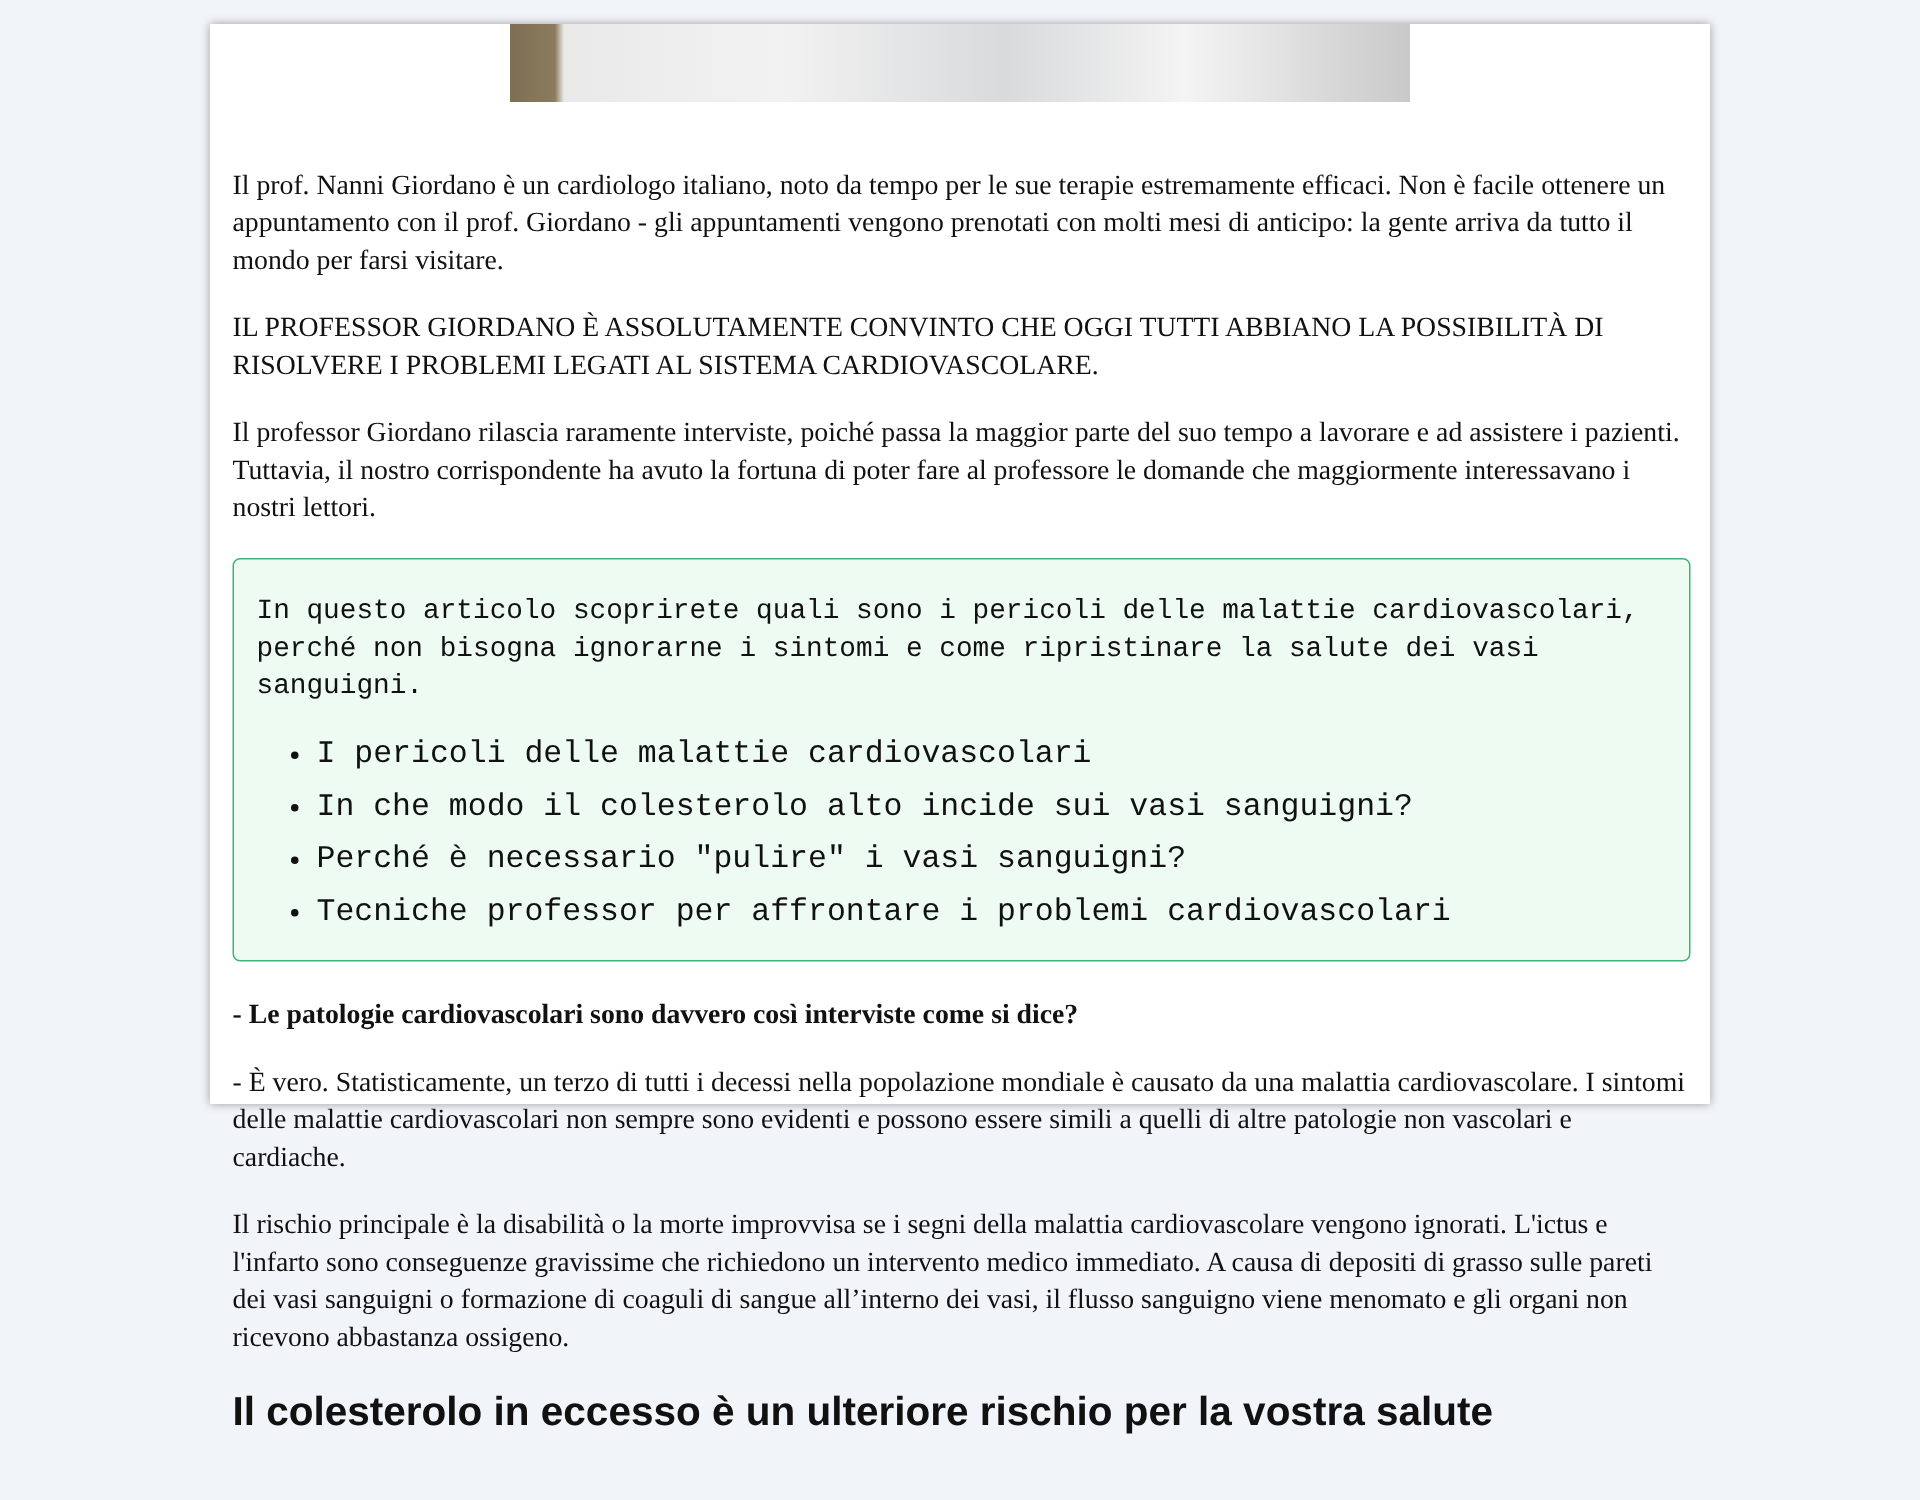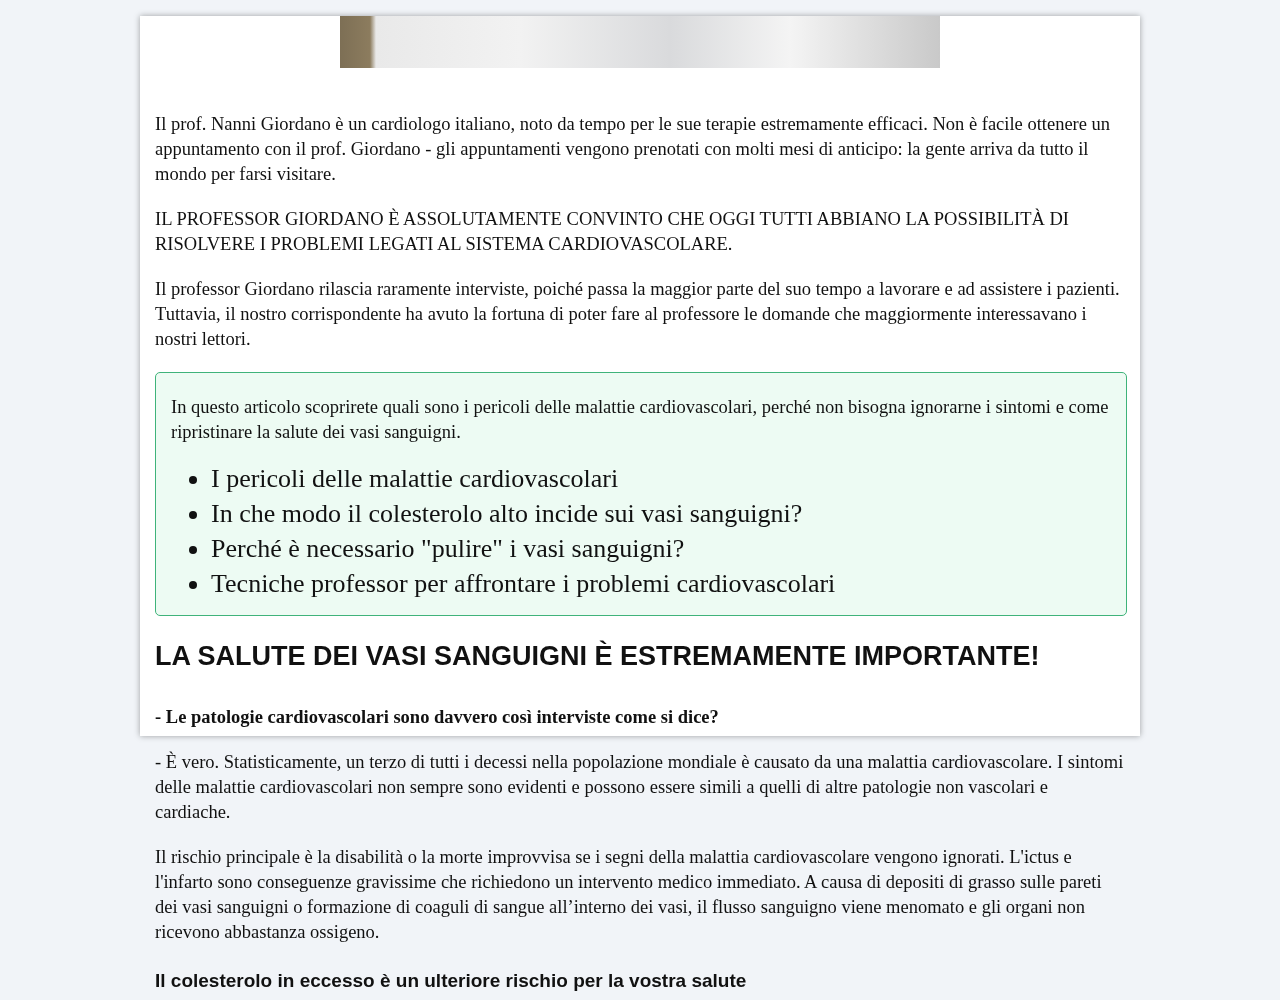--- a/index.html
+++ b/index.html
@@ -16,32 +16,32 @@
     margin-top: 16px;
   }
   .hero {
     position: absolute; left: 200px; top: 0; width: 600px; height: 52px;
     background: linear-gradient(90deg, #7d6f55 0%, #8c7c5e 5%, #e9e9e9 6%, #f2f2f2 30%, #d9dadc 55%, #f4f4f4 75%, #c9c9c9 100%);
   }
   .content { position: absolute; left: 15px; top: 96px; width: 972px; }
   p { margin: 0 0 20px 0; font-size: 18.5px; line-height: 25px; }
   .box {
     border: 1px solid #3fb37a; border-radius: 5px;
-    background: #edfbf3; padding: 22px 15px 14px 15px; margin: 0 0 24px 0;
+    background: #edfbf3; padding: 22px 15px 14px 15px; margin: 0 0 24px 0; font-family: Liberation Mono, monospace;
   }
   .box p { margin: 0 0 16px 0; }
   .box ul { margin: 0; padding-left: 40px; }
-  .box li { font-size: 26px; line-height: 35px; }
+  .box li { font-size: 21px; line-height: 35px; }
   h2 {
     font-family: "Liberation Sans", sans-serif; font-weight: bold;
     font-size: 27px; margin: 0 0 33px 0; line-height: 32px;
   }
   h3 {
     font-family: "Liberation Sans", sans-serif; font-weight: bold;
-    font-size: 19px; margin: 0; line-height: 32px;
+    font-size: 27px; margin: 0; line-height: 32px;
   }
   .bold { font-weight: bold; }
 </style>
 </head>
 <body>
 
 <div class="page">
   <div class="hero"></div>
   <div class="content">
     <p>Il prof. Nanni Giordano è un cardiologo italiano, noto da tempo per le sue terapie estremamente efficaci. Non è facile ottenere un appuntamento con il prof. Giordano - gli appuntamenti vengono prenotati con molti mesi di anticipo: la gente arriva da tutto il mondo per farsi visitare.</p>
@@ -51,19 +51,18 @@
     <div class="box">
       <p>In questo articolo scoprirete quali sono i pericoli delle malattie cardiovascolari, perché non bisogna ignorarne i sintomi e come ripristinare la salute dei vasi sanguigni.</p>
       <ul>
         <li>I pericoli delle malattie cardiovascolari</li>
         <li>In che modo il colesterolo alto incide sui vasi sanguigni?</li>
         <li>Perché è necessario "pulire" i vasi sanguigni?</li>
         <li>Tecniche professor per affrontare i problemi cardiovascolari</li>
       </ul>
     </div>
 
-    <h2>LA SALUTE DEI VASI SANGUIGNI È ESTREMAMENTE IMPORTANTE!</h2>
     <p class="bold">- Le patologie cardiovascolari sono davvero così interviste come si dice?</p>
     <p>- È vero. Statisticamente, un terzo di tutti i decessi nella popolazione mondiale è causato da una malattia cardiovascolare. I sintomi delle malattie cardiovascolari non sempre sono evidenti e possono essere simili a quelli di altre patologie non vascolari e cardiache.</p>
     <p>Il rischio principale è la disabilità o la morte improvvisa se i segni della malattia cardiovascolare vengono ignorati. L'ictus e l'infarto sono conseguenze gravissime che richiedono un intervento medico immediato. A causa di depositi di grasso sulle pareti dei vasi sanguigni o formazione di coaguli di sangue all’interno dei vasi, il flusso sanguigno viene menomato e gli organi non ricevono abbastanza ossigeno.</p>
     <h3>Il colesterolo in eccesso è un ulteriore rischio per la vostra salute</h3>
   </div>
 </div>
 
 </body></html>

